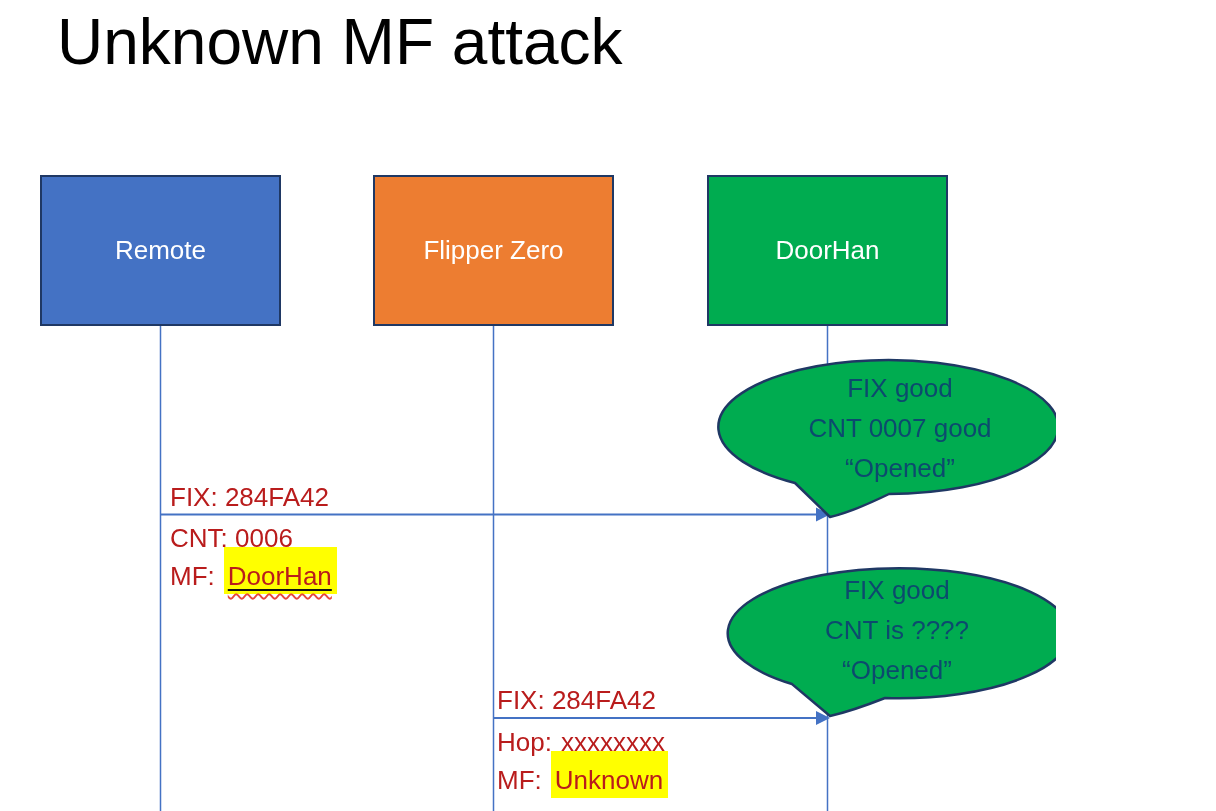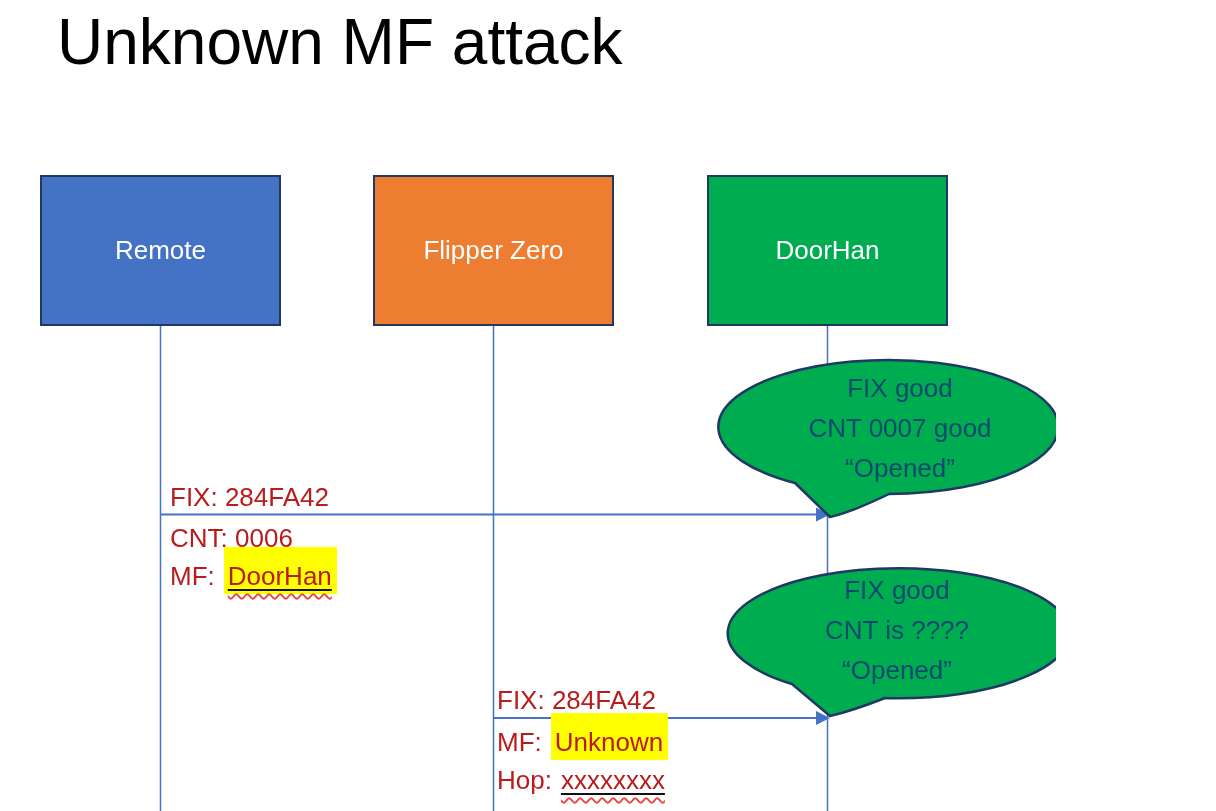--- a/index.html
+++ b/index.html
@@ -95,20 +95,20 @@
   <div class="msg" id="msg1-below">
     <div>CNT: 0006</div>
     <div>
       <span class="prefix">MF:</span><span class="hl" style="background-color: rgb(255, 255, 0);"><span class="squiggle"><span class="ul">DoorHan</span></span></span>
     </div>
   </div>
 
   <div class="msg" id="msg2-above">FIX: 284FA42</div>
   <div class="msg" id="msg2-below">
     <div>
-      <span class="prefix">MF:</span><span class="hl" style="background-color: rgb(255, 255, 0);"><span>Unknown</span></span>
+      <span class="prefix">Hop:</span><span class="squiggle"><span class="ul">xxxxxxxx</span></span>
     </div>
     <div>
-      <span class="prefix">Hop:</span><span class="squiggle"><span class="ul">xxxxxxxx</span></span>
+      <span class="prefix">MF:</span><span class="hl" style="background-color: rgb(255, 255, 0);"><span>Unknown</span></span>
     </div>
   </div>
 
 </div>
 
 </body></html>

